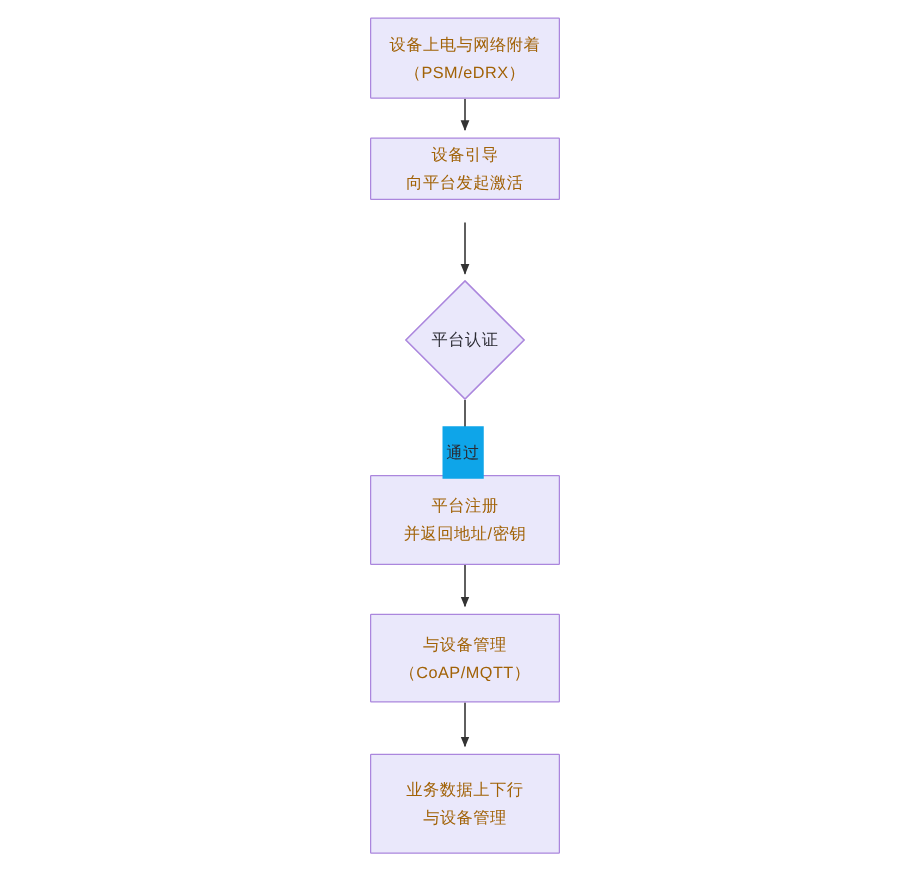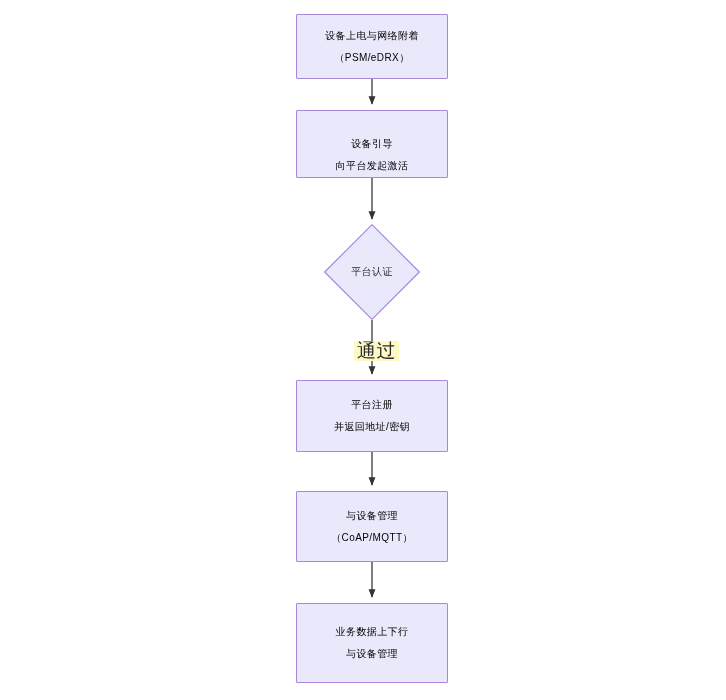--- a/index.html
+++ b/index.html
@@ -44,23 +44,23 @@
     text-align: center;
   }
 
   .node-rect {
     background: #eae8fb;
     border: 1px solid #ab86dd;
     border-radius: 1px;
   }
 
   .node-label {
-    font-size: 10px;
+    font-size: 13px;
     line-height: 22px;
-    color: #000000;
+    color: #a16207;
     white-space: pre-line;
     letter-spacing: 0.4px;
   }
 
   
   .node-diamond {
     position: absolute;
     z-index: 2;
   }
   .node-diamond .diamond-shape {
@@ -72,35 +72,35 @@
   }
   .node-diamond .diamond-label {
     position: absolute;
     left: 0;
     top: 0;
     width: 100%;
     height: 100%;
     display: flex;
     align-items: center;
     justify-content: center;
-    font-size: 10px;
+    font-size: 13px;
     line-height: 22px;
     color: #2b2b33;
     letter-spacing: 0.4px;
   }
 
   
   .edge-label {
     position: absolute;
     z-index: 3;
-    background: #fef9c3;
+    background: #0ea5e9;
     color: #2b2b33;
-    font-size: 19px;
+    font-size: 13px;
     line-height: 18px;
-    padding: 1px 3px;
+    padding: 12px 3px;
     white-space: nowrap;
     letter-spacing: 0.4px;
   }
 </style>
 </head>
 <body>
 
 <div id="flow-canvas">
 
   <svg id="edge-layer" viewBox="0 0 726 700" width="726" height="700" xmlns="http://www.w3.org/2000/svg">
@@ -117,21 +117,21 @@
       <line x1="372" y1="452" x2="372" y2="485" marker-end="url(#arrowhead)"></line>
       <line x1="372" y1="562" x2="372" y2="597" marker-end="url(#arrowhead)"></line>
     </g>
   </svg>
 
   <div class="node node-rect" style="left:296px; top:14px; width:152px; height:65px;">
     <div class="node-label">设备上电与网络附着
 （PSM/eDRX）</div>
   </div>
 
-  <div class="node node-rect" style="left:296px; top:110px; width:152px; height:68px;align-items:flex-end;">
+  <div class="node node-rect" style="left:296px; top:110px; width:152px; height:50px;">
     <div class="node-label">设备引导
 向平台发起激活</div>
   </div>
 
   <div class="node-diamond" style="left:324px; top:224px; width:96px; height:96px;">
     <svg class="diamond-shape" viewBox="0 0 96 96" xmlns="http://www.w3.org/2000/svg">
       <polygon points="48,0.7 95.3,48 48,95.3 0.7,48" fill="#eae8fb" stroke="#ab86dd" stroke-width="1.2"></polygon>
     </svg>
     <div class="diamond-label">平台认证</div>
   </div>

